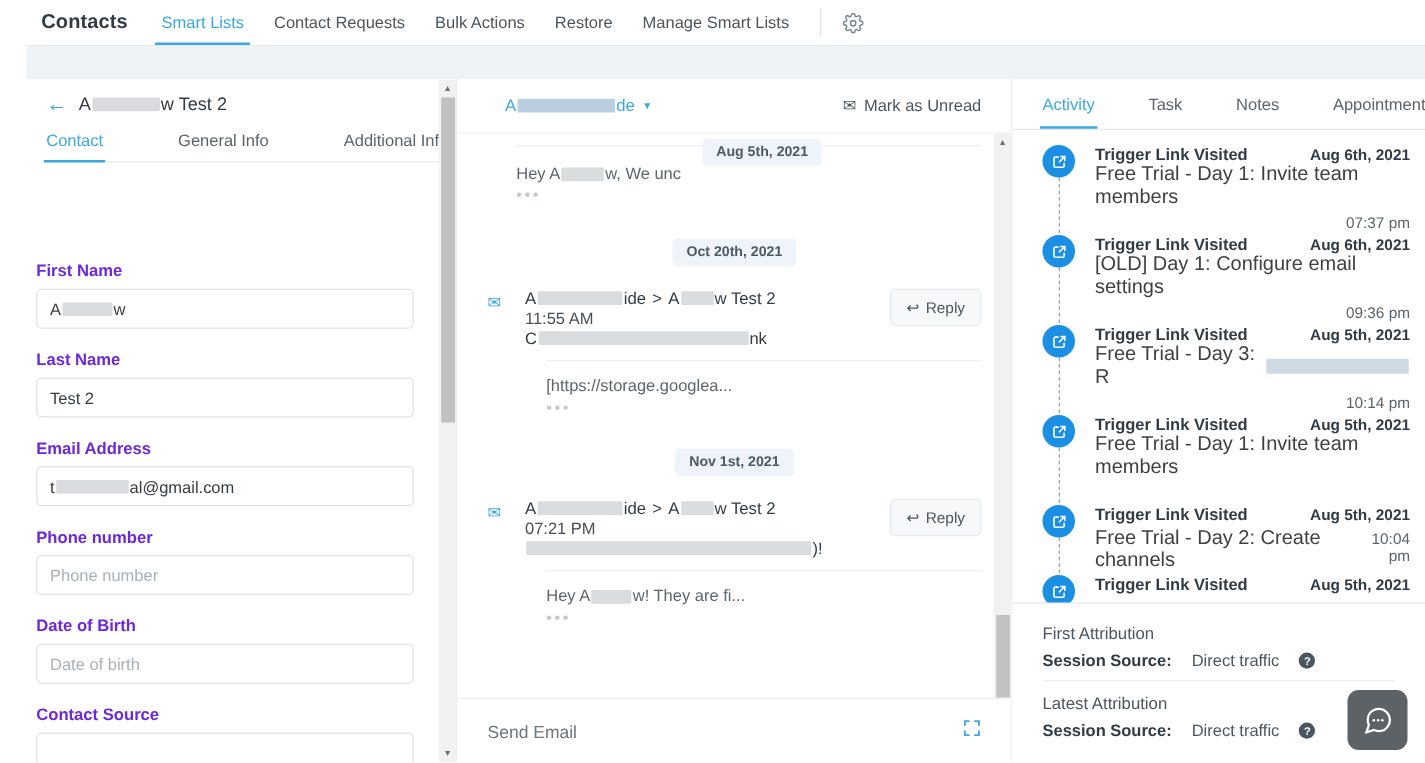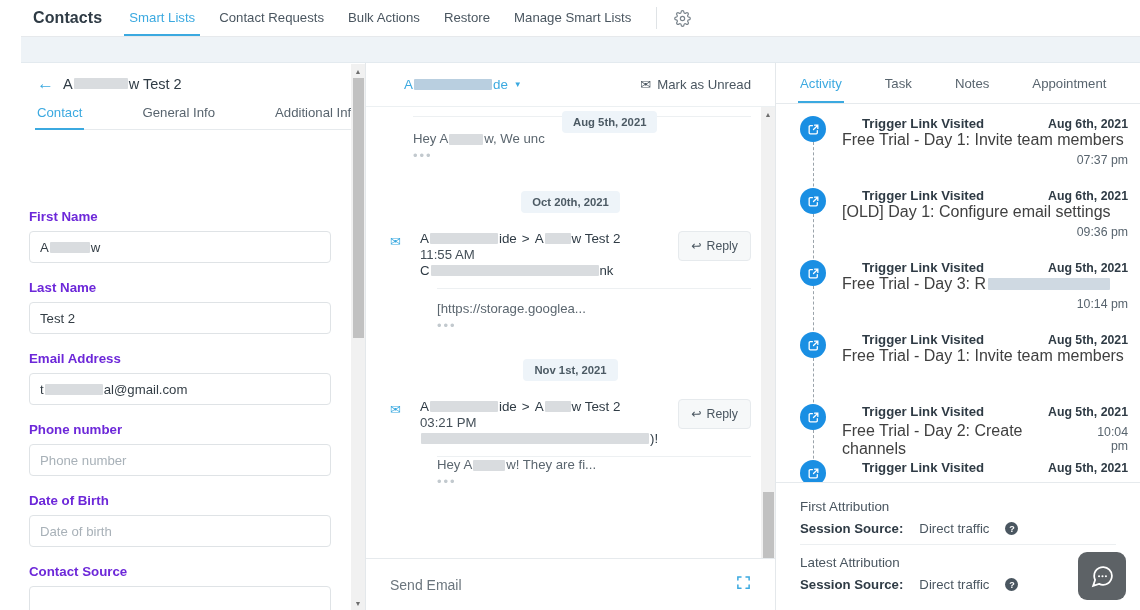--- a/index.html
+++ b/index.html
@@ -44,21 +44,21 @@
   }
 
   
   .substrip { height: 26px; background: #eef3f7; border-bottom: 1px solid #e3eaef; }
 
   
   .columns { display: flex; height: 547px; background: #fbfcfd; }
   .col-left   { width: 345px; background: #fff; border-right: 1px solid #e4e8eb; position: relative; }
   .col-mid    { width: 465px; background: #fff; border-right: 1px solid #e4e8eb;
                 position: relative; display: flex; flex-direction: column; }
-  .col-right  { width: 364px; background: #fff; position: relative;
+  .col-right  { width: 330px; background: #fff; position: relative;
                 display: flex; flex-direction: column; }
 
   
   .lp-head { padding: 12px 0 0 16px; }
   .lp-backrow { display: flex; align-items: center; gap: 9px; cursor: pointer; }
   .back-arrow { color: #3ba9e0; font-size: 17px; line-height: 1; }
   .lp-name { font-size: 14.5px; color: #2f3b45; display: flex; align-items: center; }
   .lp-tabs { display: flex; gap: 0; margin-top: 13px; border-bottom: 1px solid #e6eaed; }
   .lp-tab {
     font-size: 13.2px; color: #58646e; padding: 0 0 9px 0; margin-right: 60px;
@@ -151,21 +151,21 @@
   .tl-dot {
     width: 26px; height: 26px; border-radius: 50%; background: #1a8fe3;
     display: flex; align-items: center; justify-content: center; color: #fff;
     font-size: 12px; position: relative; z-index: 2;
   }
   .tl-line {
     position: absolute; left: 13px; top: 26px; bottom: -14px; width: 0;
     border-left: 1px dashed #9aa3aa; z-index: 1;
   }
   .tl-body { flex: 1; padding-left: 12px; }
-  .tl-row1 { display: flex; justify-content: space-between; align-items: center; margin-left: 20px; }
+  .tl-row1 { display: flex; justify-content: space-between; align-items: center; }
   .tl-title { font-size: 13.2px; font-weight: 700; color: #2f3b45; }
   .tl-date { font-size: 12.3px; font-weight: 700; color: #2f3b45; white-space: nowrap; }
   .tl-row2 { display: flex; justify-content: space-between; align-items: baseline; margin-top: 3px; }
   .tl-link { font-size: 16px; color: #404040; cursor: pointer; display: flex; align-items: center; }
   .tl-time { font-size: 12.3px; color: #58646e; text-align: right; margin-top: 4px; }
   .tl-time.inline { margin-top: 0; }
   .attribution {
     border-top: 1px solid #e6eaed; background: #fff; padding: 12px 24px 10px 24px;
   }
   .attr-block { padding: 4px 0 8px 0; }
@@ -362,33 +362,33 @@
           <div class="msg-body">
             <div class="msg-parties">
               <span>A</span>
                 <span class="redact" style="width:68px"></span>
                 <span>ide</span>
               <span style="margin:0 5px;">&gt;</span>
               <span>A</span>
                 <span class="redact" style="width:26px"></span>
                 <span>w Test 2</span>
             </div>
-            <div class="msg-time">03:21 PM</div>
+            <div class="msg-time">07:21 PM</div>
             <div class="msg-subject">
               <span class="redact" style="width:228px"></span>
                 <span>)!</span>
             </div>
           </div>
           <div class="reply-btn">
             <span>↩</span>
             <span>Reply</span>
           </div>
         </div>
         <div class="msg-divider" style="margin-top:10px;"></div>
-        <div style="padding-left:47px;">
+        <div style="padding-left:47px;margin-top:12px;">
           <div class="preview-text">
             <span>Hey A</span><span class="redact" style="width:32px"></span><span>w! They are fi...</span>
           </div>
           <div class="ellipsis-dots">•••</div>
         </div>
       </div>
 
       <div class="send-bar">
         <span class="send-label">Send Email</span>
         <span class="expand-ico">

